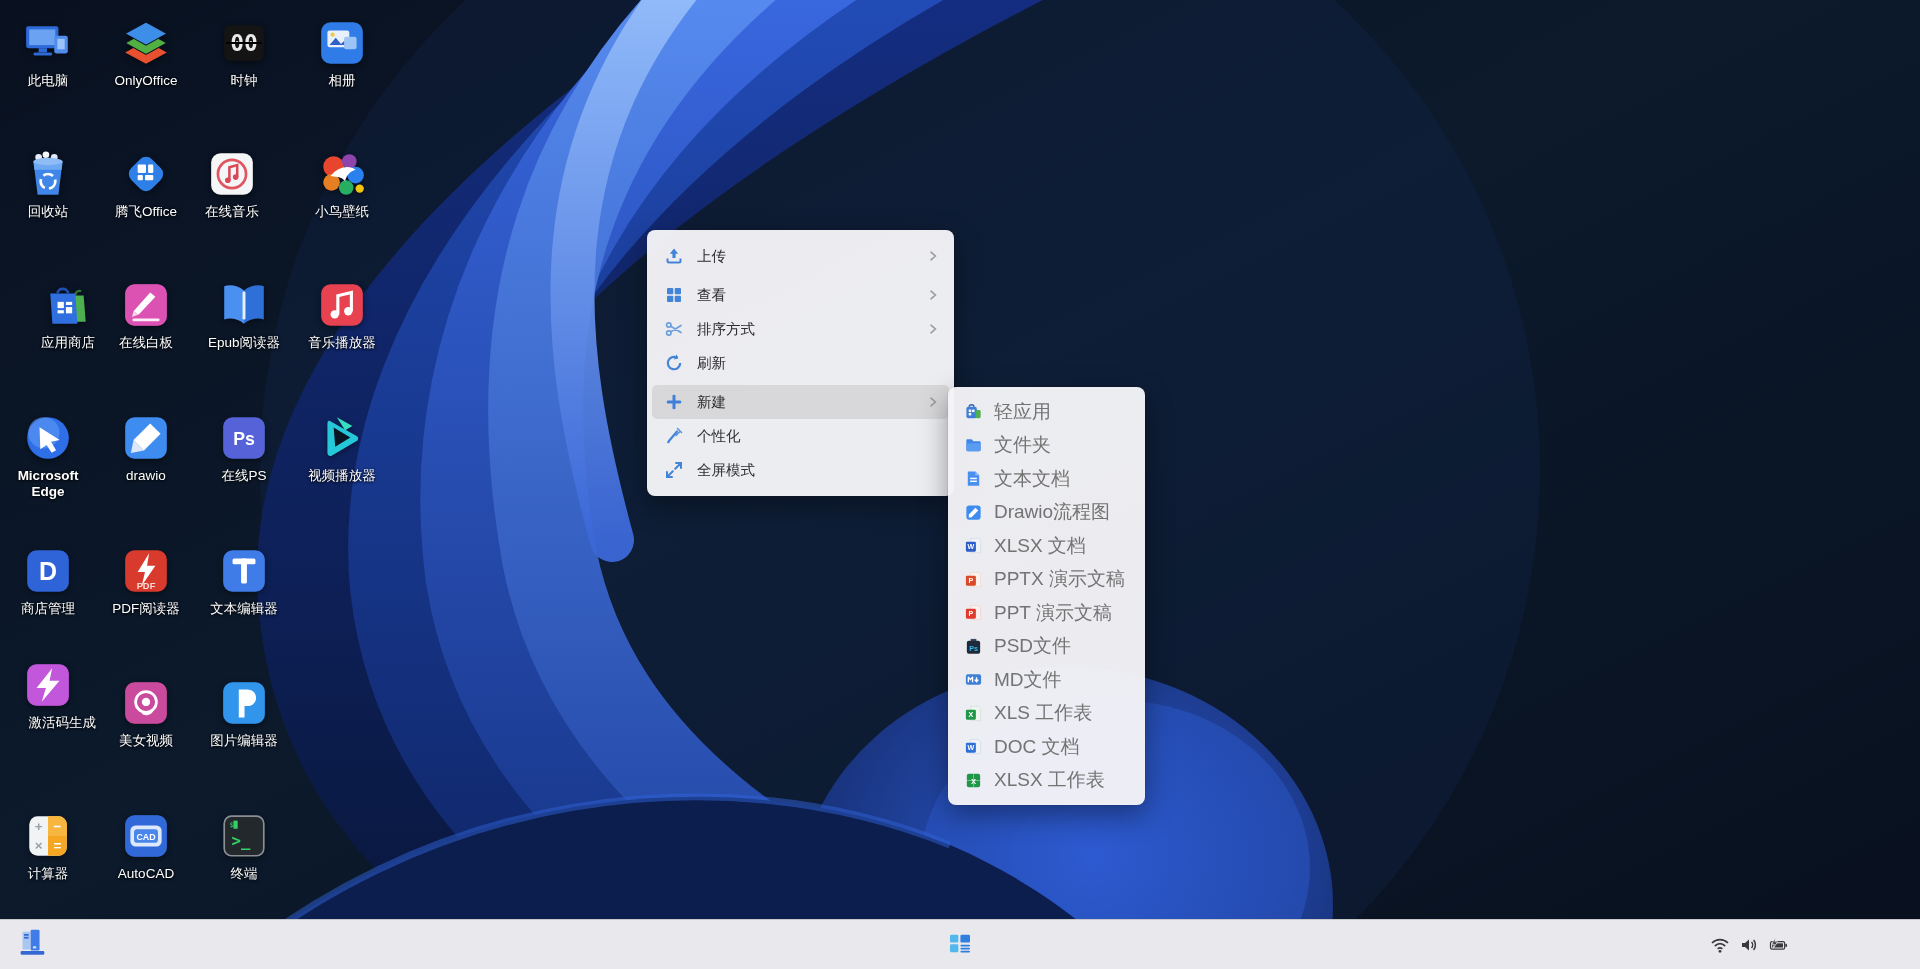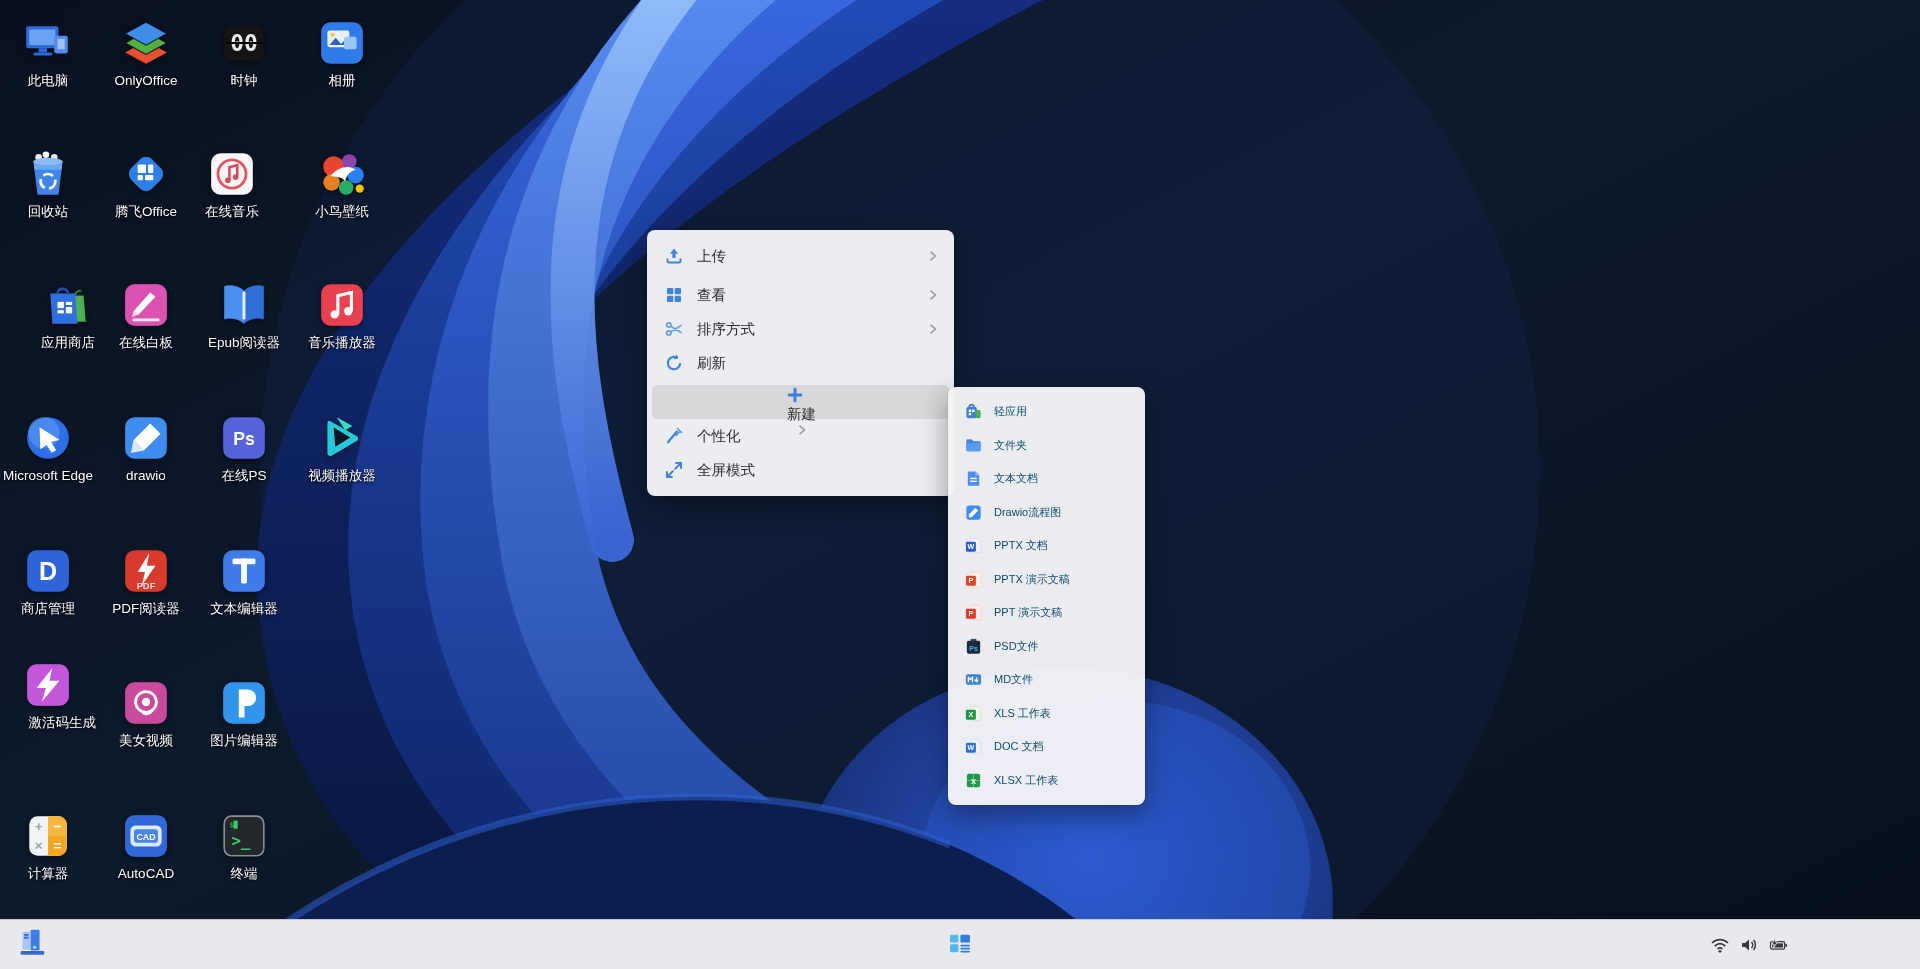--- a/index.html
+++ b/index.html
@@ -25,40 +25,40 @@
 
   
   #context-menu{
     position:absolute;left:647px;top:230px;width:307px;z-index:5;
     background:rgba(244,244,247,.97);
     border-radius:8px;
     box-shadow:0 10px 28px rgba(0,0,0,.38),0 0 0 1px rgba(0,0,0,.05);
     padding:9px 5px;box-sizing:border-box;
   }
   .menu-item{display:flex;align-items:center;height:34px;padding:0 10px 0 12px;border-radius:5px;}
-  .menu-item.highlighted{background:#d8d8db;flex-direction:column;}
+  .menu-item.highlighted{background:#d8d8db;}
   .mi-icon{width:20px;height:20px;margin-right:13px;flex:none;}
   .mi-icon svg{width:20px;height:20px;display:block;}
   .mi-label{flex:1;font-size:14.5px;color:#2d2d30;white-space:nowrap;}
   .mi-chevron{width:12px;height:12px;flex:none;}
   .mi-chevron svg{width:12px;height:12px;display:block;}
   .menu-gap{height:5px;}
 
   
   #new-submenu{
     position:absolute;left:948px;top:387px;width:197px;z-index:6;
     background:rgba(244,244,247,.97);
     border-radius:8px;
     box-shadow:0 10px 28px rgba(0,0,0,.38),0 0 0 1px rgba(0,0,0,.05);
     padding:8px 5px;box-sizing:border-box;
   }
   .sub-item{display:flex;align-items:center;height:33.5px;padding:0 8px 0 11px;border-radius:5px;}
   .si-icon{width:19px;height:19px;margin-right:11px;flex:none;}
   .si-icon svg{width:19px;height:19px;display:block;}
-  .si-label{font-size:11px;color:#0c4a6e;white-space:nowrap;}
+  .si-label{font-size:19px;color:#737373;white-space:nowrap;}
 
   
   #taskbar{
     position:absolute;left:0;bottom:0;width:1920px;height:50px;z-index:10;
     background:#e9e9ed;border-top:1px solid rgba(0,0,0,.14);
     box-sizing:border-box;
   }
   #start-button{position:absolute;left:12px;top:5px;width:40px;height:40px;display:flex;align-items:center;justify-content:center;border-radius:5px;}
   #start-button svg{width:34px;height:34px;}
   #launcher-button{position:absolute;left:942px;top:7px;width:36px;height:36px;display:flex;align-items:center;justify-content:center;border-radius:5px;}
@@ -257,21 +257,21 @@
     <div class="dicon-img">
           <svg viewBox="0 0 48 48">
             <rect x="4" y="4" width="40" height="40" rx="9" fill="#e8414f"></rect>
             <path d="M20 33 L20 15 L33 12 L33 30" fill="none" stroke="#fff" stroke-width="3"></path>
             <circle cx="17" cy="33" r="4" fill="#fff"></circle>
             <circle cx="30" cy="30" r="4" fill="#fff"></circle>
           </svg>
         </div>
     <div class="dicon-label">音乐播放器</div>
   </div>
-      <div class="dicon" style="left: 0px; top: 413px;">
+      <div class="dicon" style="left: 0px; top: 413px; font-weight: bold;">
     <div class="dicon-img">
           <svg viewBox="0 0 48 48">
             <circle cx="24" cy="24" r="20" fill="#2e6fe8"></circle>
             <circle cx="20" cy="19" r="15" fill="#5b97f5" opacity=".65"></circle>
             <path d="M17 13 L35 27 L26.5 28 L30.5 36.5 L26 38.5 L22 30.5 L15.5 34 Z" fill="#fff" transform="rotate(-6 24 24)"></path>
           </svg>
         </div>
     <div class="dicon-label">Microsoft Edge</div>
   </div>
       <div class="dicon" style="left: 98px; top: 413px;">
@@ -537,21 +537,21 @@
     <span class="si-label">Drawio流程图</span>
   </div>
       <div class="sub-item">
     <span class="si-icon">
           <svg viewBox="0 0 20 20">
             <path d="M7 2.5 L15 2.5 L17.5 5 L17.5 17.5 L7 17.5 Z" fill="#eef3fa" stroke="#c8d4e4" stroke-width=".6"></path>
             <rect x="2" y="6" width="10.5" height="10.5" rx="1.2" fill="#2b5cc8"></rect>
             <text x="7.2" y="14" font-size="7.5" font-weight="bold" fill="#fff" text-anchor="middle">W</text>
           </svg>
         </span>
-    <span class="si-label">PPTX 文档</span>
+    <span class="si-label">XLSX 文档</span>
   </div>
       <div class="sub-item">
     <span class="si-icon">
           <svg viewBox="0 0 20 20">
             <path d="M7 2.5 L15 2.5 L17.5 5 L17.5 17.5 L7 17.5 Z" fill="#fdf1ec" stroke="#eccfc2" stroke-width=".6"></path>
             <rect x="2" y="6" width="10.5" height="10.5" rx="1.2" fill="#d84a28"></rect>
             <text x="7.2" y="14" font-size="7.5" font-weight="bold" fill="#fff" text-anchor="middle">P</text>
           </svg>
         </span>
     <span class="si-label">PPTX 演示文稿</span>

